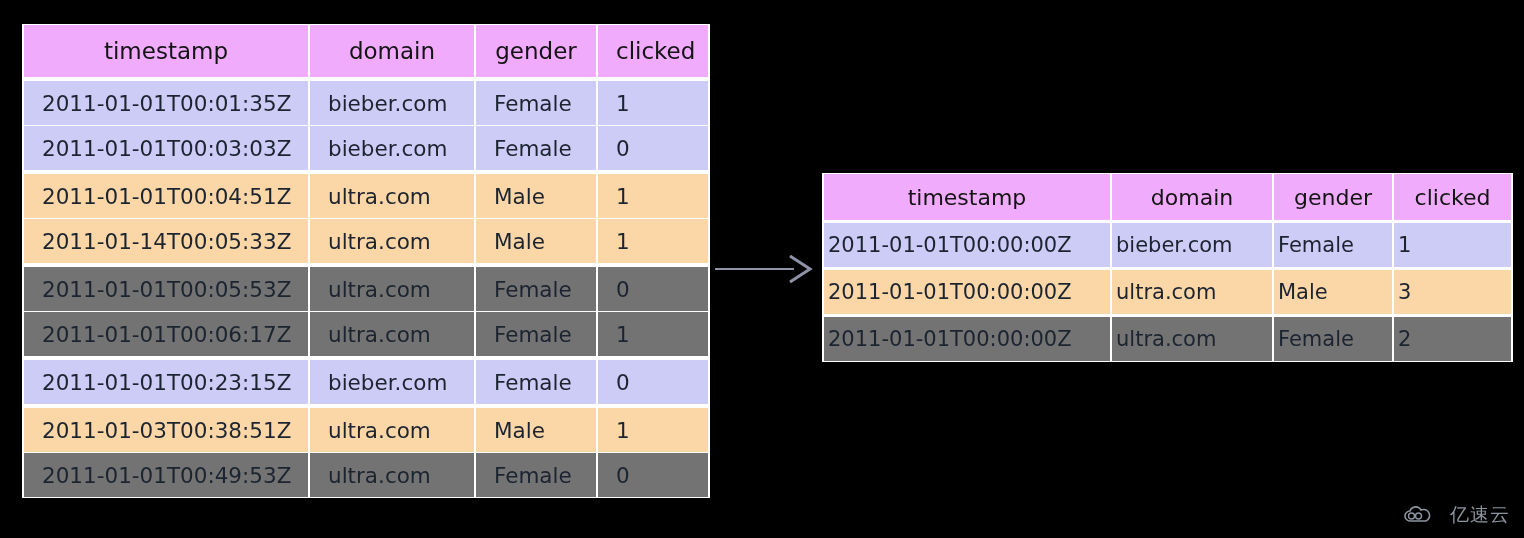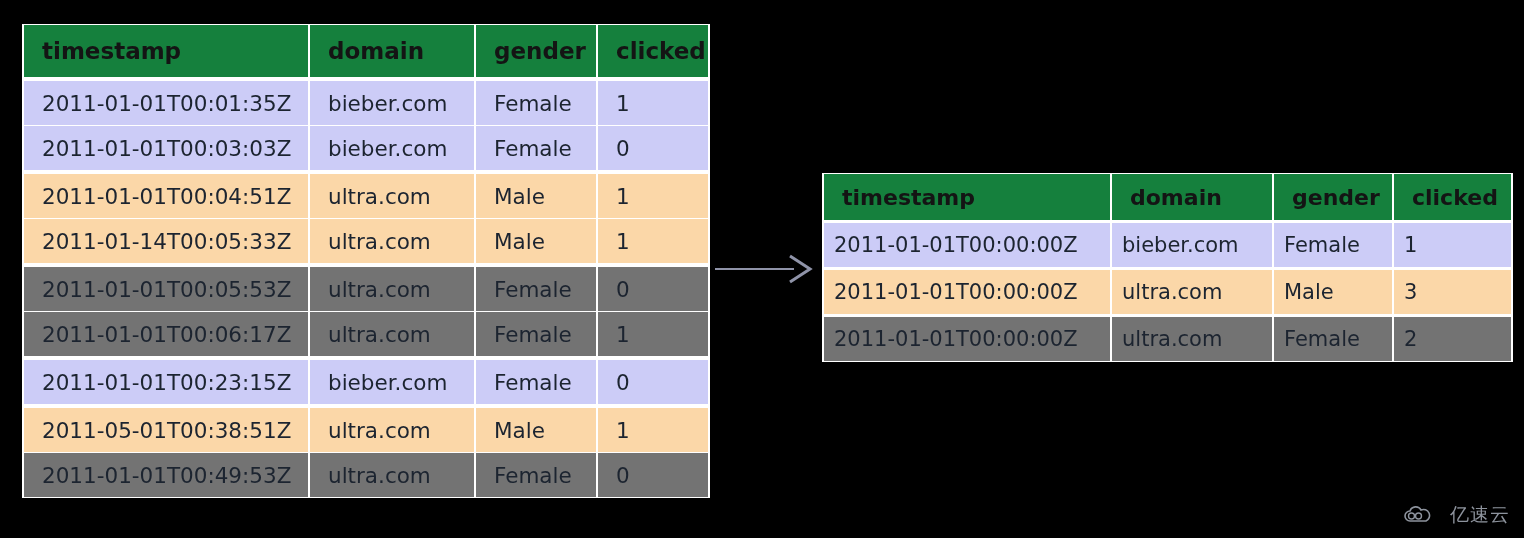--- a/index.html
+++ b/index.html
@@ -23,24 +23,24 @@
 
   
   .dtable {
     position: absolute;
     border-collapse: separate;
     border-spacing: 2px 1px;
     background: #ffffff;
     table-layout: fixed;
   }
   .dtable th {
-    background: #15803d;
+    background: #f0abfc;
     color: #141414;
-    font-weight: bold;
-    text-align: left;
+    font-weight: normal;
+    text-align: center;
     vertical-align: middle;
     white-space: nowrap;
   }
   .dtable td {
     color: #1c2430;
     text-align: left;
     vertical-align: middle;
     white-space: nowrap;
     font-weight: normal;
   }
@@ -81,21 +81,21 @@
     width: 681px;
   }
   #table-output th {
     font-size: 22px;
     height: 46px;
     padding: 0 18px;
   }
   #table-output td {
     font-size: 21px;
     height: 44px;
-    padding: 0 10px;
+    padding: 0 4px;
   }
   #table-output col.c-ts     { width: 286px; }
   #table-output col.c-domain { width: 160px; }
   #table-output col.c-gender { width: 118px; }
   #table-output col.c-click  { width: 117px; }
   #table-output tbody tr td { border-top: 2px solid #ffffff; }
 
   
   #flow-arrow {
     position: absolute;
@@ -179,21 +179,21 @@
           <td>Female</td>
           <td>1</td>
         </tr>
         <tr class="g-lav grp-start">
           <td>2011-01-01T00:23:15Z</td>
           <td>bieber.com</td>
           <td>Female</td>
           <td>0</td>
         </tr>
         <tr class="g-org grp-start">
-          <td>2011-05-01T00:38:51Z</td>
+          <td>2011-01-03T00:38:51Z</td>
           <td>ultra.com</td>
           <td>Male</td>
           <td>1</td>
         </tr>
         <tr class="g-grn">
           <td>2011-01-01T00:49:53Z</td>
           <td>ultra.com</td>
           <td>Female</td>
           <td>0</td>
         </tr>

